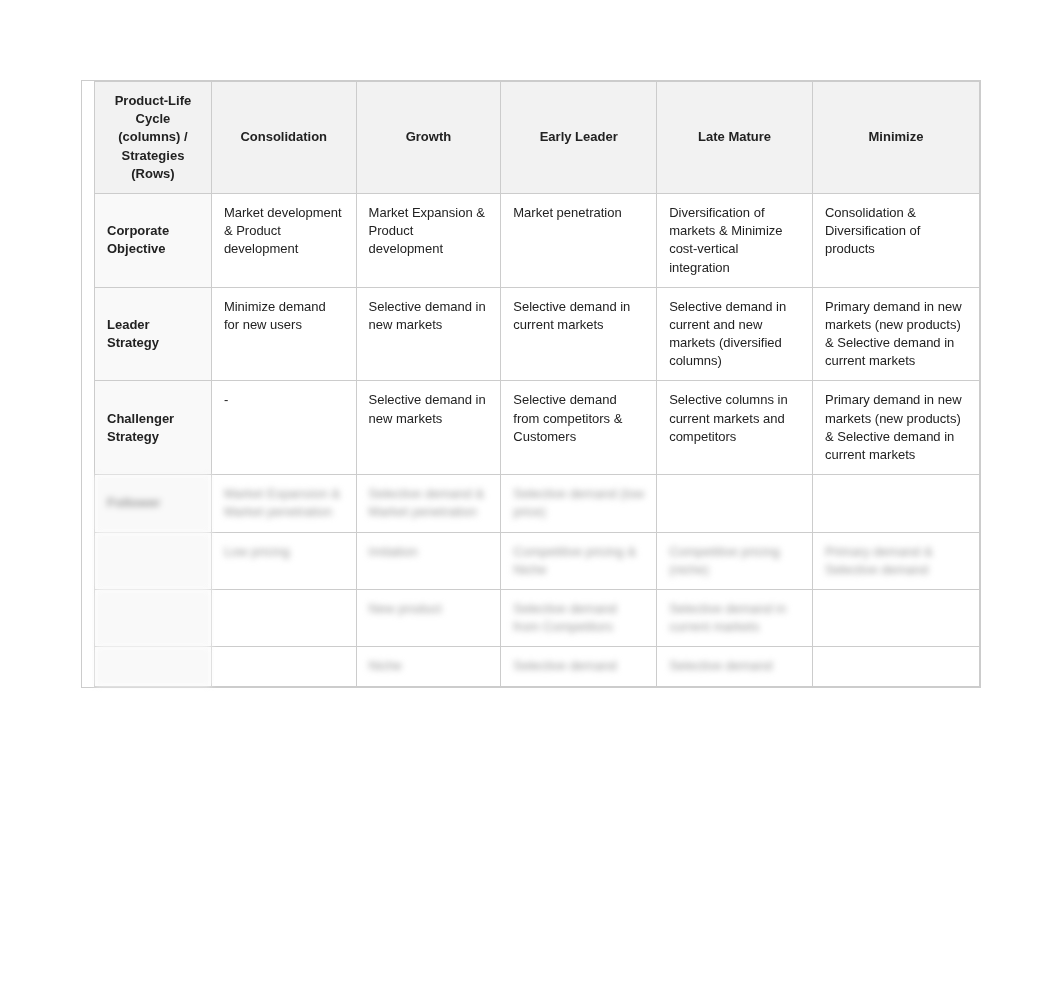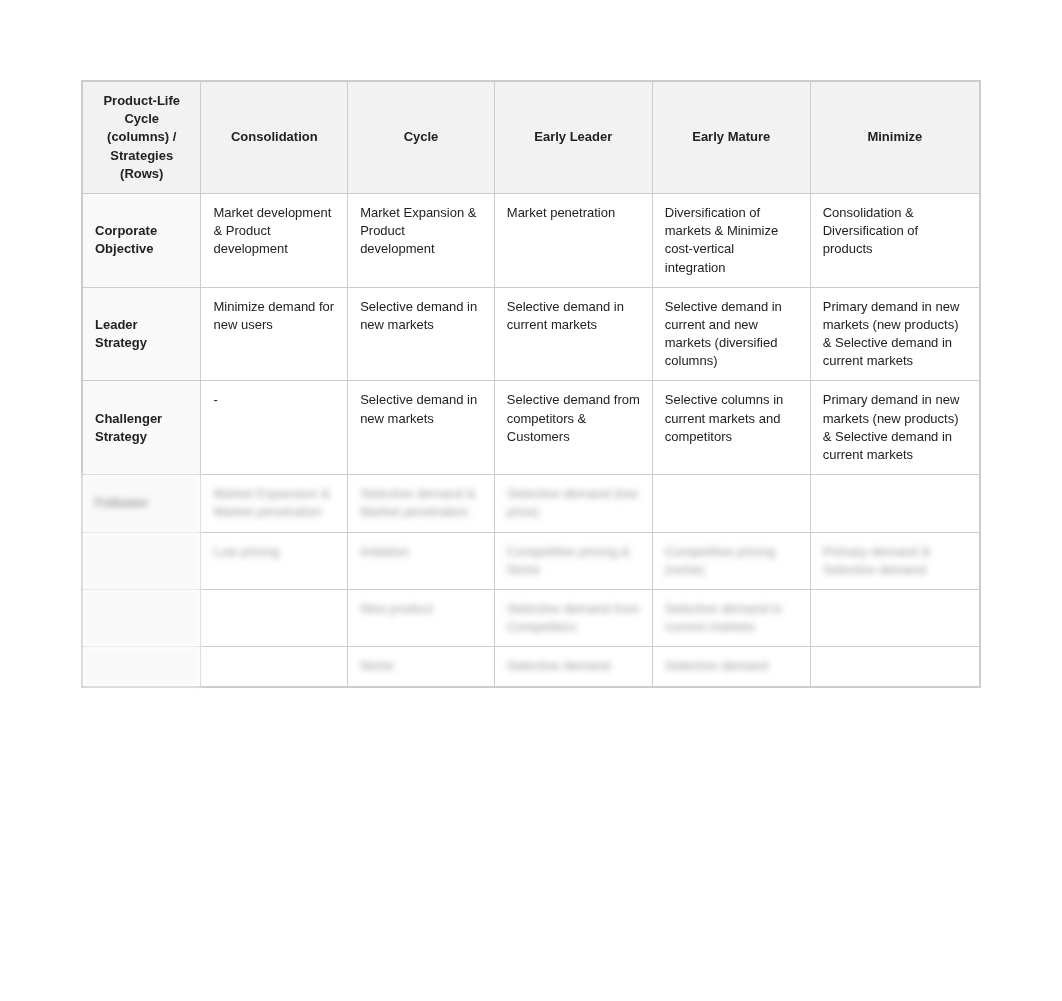--- a/index.html
+++ b/index.html
@@ -13,20 +13,21 @@
       display: flex;
       justify-content: center;
       align-items: flex-start;
       padding: 80px 40px;
       min-height: 1001px;
     }
     .table-container {
       width: 900px;
       border: 1px solid #ccc;
       border-collapse: collapse;
+      padding-left: 12px;
     }
     table {
       width: 100%;
       border-collapse: collapse;
       table-layout: fixed;
     }
     th, td {
       border: 1px solid #ccc;
       padding: 10px 12px;
       vertical-align: top;
@@ -67,23 +68,23 @@
         <col class="col-1">
         <col class="col-2">
         <col class="col-3">
         <col class="col-4">
         <col class="col-5">
       </colgroup>
       <thead>
         <tr>
           <th class="col-header">Product-Life Cycle (columns) / Strategies (Rows)</th>
           <th class="col-header">Consolidation</th>
-          <th class="col-header">Cycle</th>
+          <th class="col-header">Growth</th>
           <th class="col-header">Early Leader</th>
-          <th class="col-header">Early Mature</th>
+          <th class="col-header">Late Mature</th>
           <th class="col-header">Minimize</th>
         </tr>
       </thead>
       <tbody>
 
         <tr>
           <td class="row-header">Corporate Objective</td>
           <td>Market development &amp; Product development</td>
           <td>Market Expansion &amp; Product development</td>
           <td>Market penetration</td>

